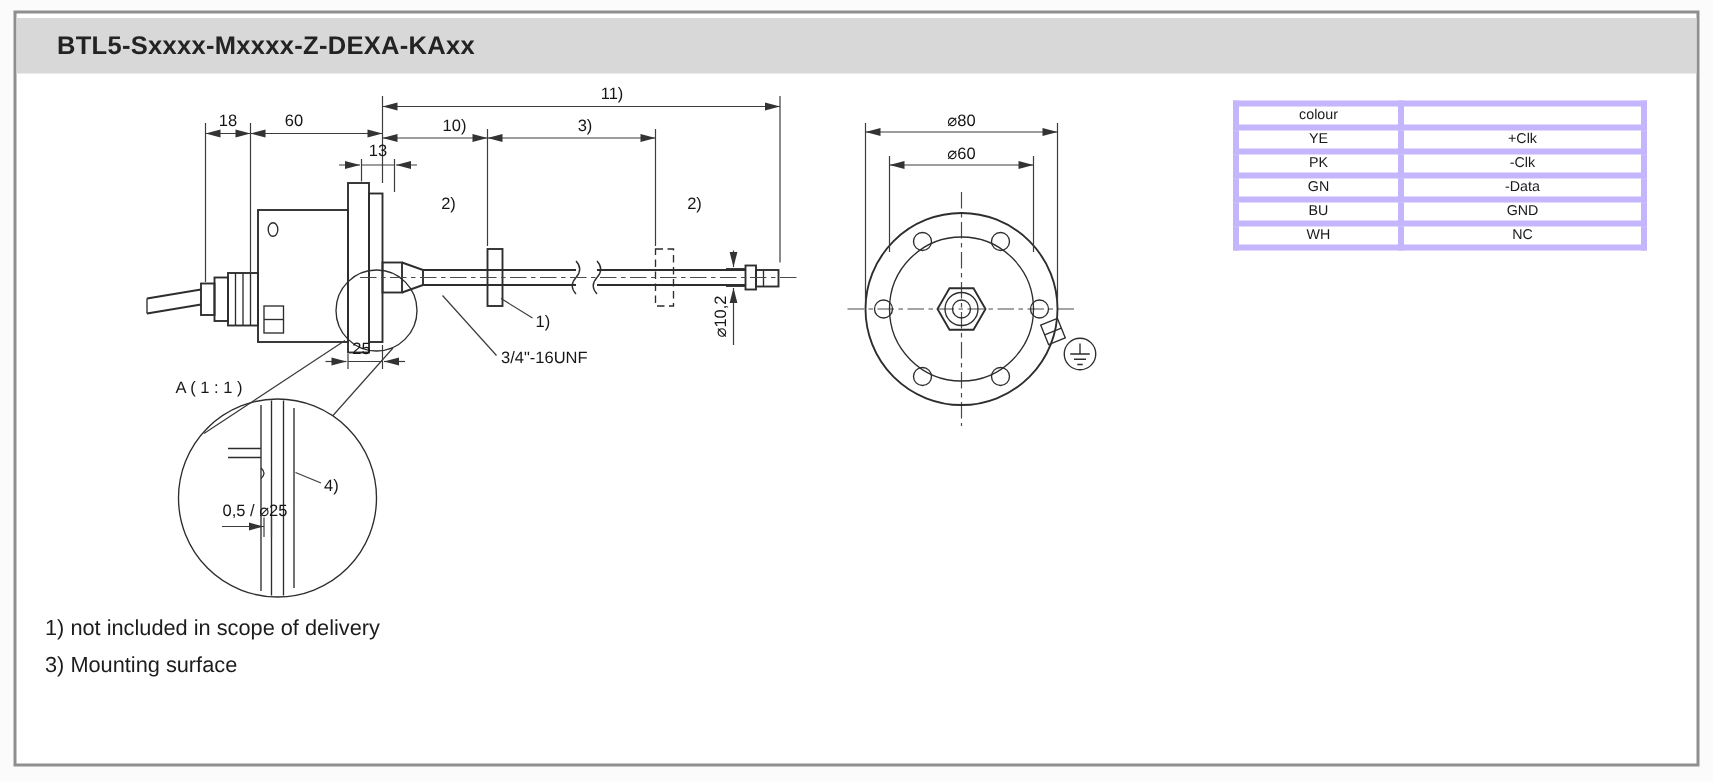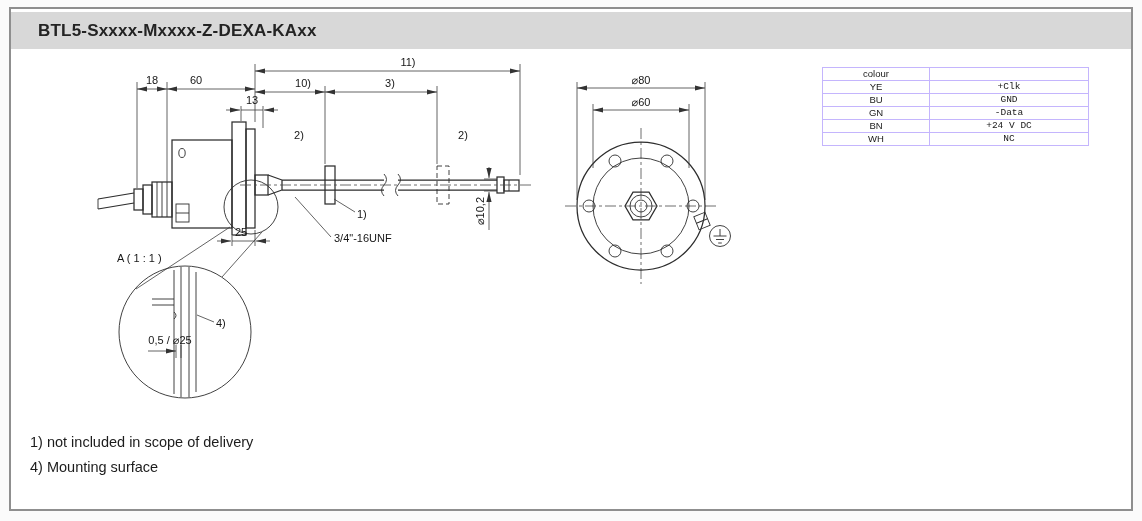--- a/index.html
+++ b/index.html
@@ -8,24 +8,24 @@
   .header{position:absolute;left:0;top:3px;width:100%;height:37px;background:#d8d8d8;display:flex;align-items:center;text-align:center;}
   .title{margin-left:27px;font-size:17px;font-weight:bold;color:#232323;letter-spacing:0.2px;}
   svg.drawing{position:absolute;left:0;top:0;width:1120px;height:500px;}
   .ol{fill:none;stroke:#2d2d2d;stroke-width:1.25;}
   .tl{fill:none;stroke:#2d2d2d;stroke-width:0.9;}
   .dl{fill:none;stroke:#3c3c3c;stroke-width:0.8;}
   .cl{fill:none;stroke:#4a4a4a;stroke-width:0.8;stroke-dasharray:11 3 3 3;}
   .dash{stroke-dasharray:5 3;}
   text.dt{font-size:11px;fill:#161616;font-family:"Liberation Sans",sans-serif;}
   .wire-table{position:absolute;left:811px;top:58px;border-collapse:collapse;table-layout:fixed;}
-  .wire-table td{border:1px solid #c4b5fd;font-size:9.5px;line-height:1.2;height:12px;text-align:center;color:#1a1a1a;padding:0 3px;overflow:hidden;}
+  .wire-table td{border:4px solid #c4b5fd;font-size:9.5px;line-height:1.2;height:12px;text-align:center;color:#1a1a1a;padding:0 3px;overflow:hidden;}
   .wire-table td.c1{width:100px;}
-  .wire-table td.c2{width:152px;font-family:Liberation Mono, monospace;}
-  .notes{position:absolute;left:19px;top:421px;color:#1c1c1c;font-size:14.5px;line-height:25.4px;}
+  .wire-table td.c2{width:152px;}
+  .notes{position:absolute;left:19px;top:398px;color:#1c1c1c;font-size:14.5px;line-height:25.4px;}
 </style>
 </head>
 <body>
 
 <div class="page">
 
   <div class="header">
     <span class="title">BTL5-Sxxxx-Mxxxx-Z-DEXA-KAxx</span>
   </div>
 
@@ -172,36 +172,36 @@
     <tbody>
       <tr>
         <td class="c1">colour</td>
         <td class="c2"></td>
       </tr>
       <tr>
         <td class="c1">YE</td>
         <td class="c2">+Clk</td>
       </tr>
       <tr>
+        <td class="c1">PK</td>
+        <td class="c2">-Clk</td>
+      </tr>
+      <tr>
+        <td class="c1">GN</td>
+        <td class="c2">-Data</td>
+      </tr>
+      <tr>
         <td class="c1">BU</td>
         <td class="c2">GND</td>
       </tr>
       <tr>
-        <td class="c1">GN</td>
-        <td class="c2">-Data</td>
-      </tr>
-      <tr>
-        <td class="c1">BN</td>
-        <td class="c2">+24 V DC</td>
-      </tr>
-      <tr>
         <td class="c1">WH</td>
         <td class="c2">NC</td>
       </tr>
     </tbody>
   </table>
 
   <div class="notes">
     <div>1) not included in scope of delivery</div>
-    <div>4) Mounting surface</div>
+    <div>3) Mounting surface</div>
   </div>
 
 </div>
 
 </body></html>

